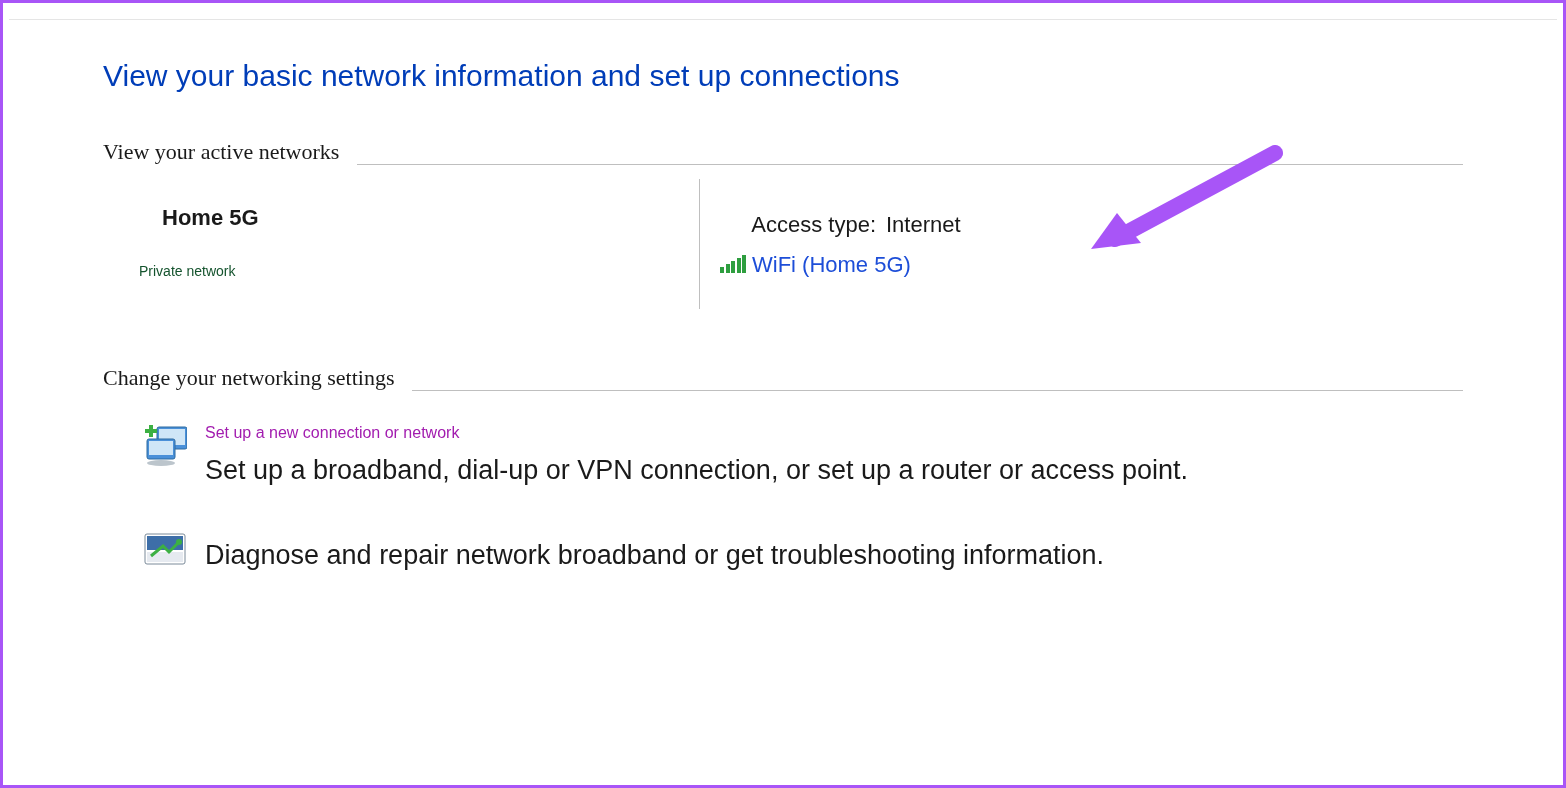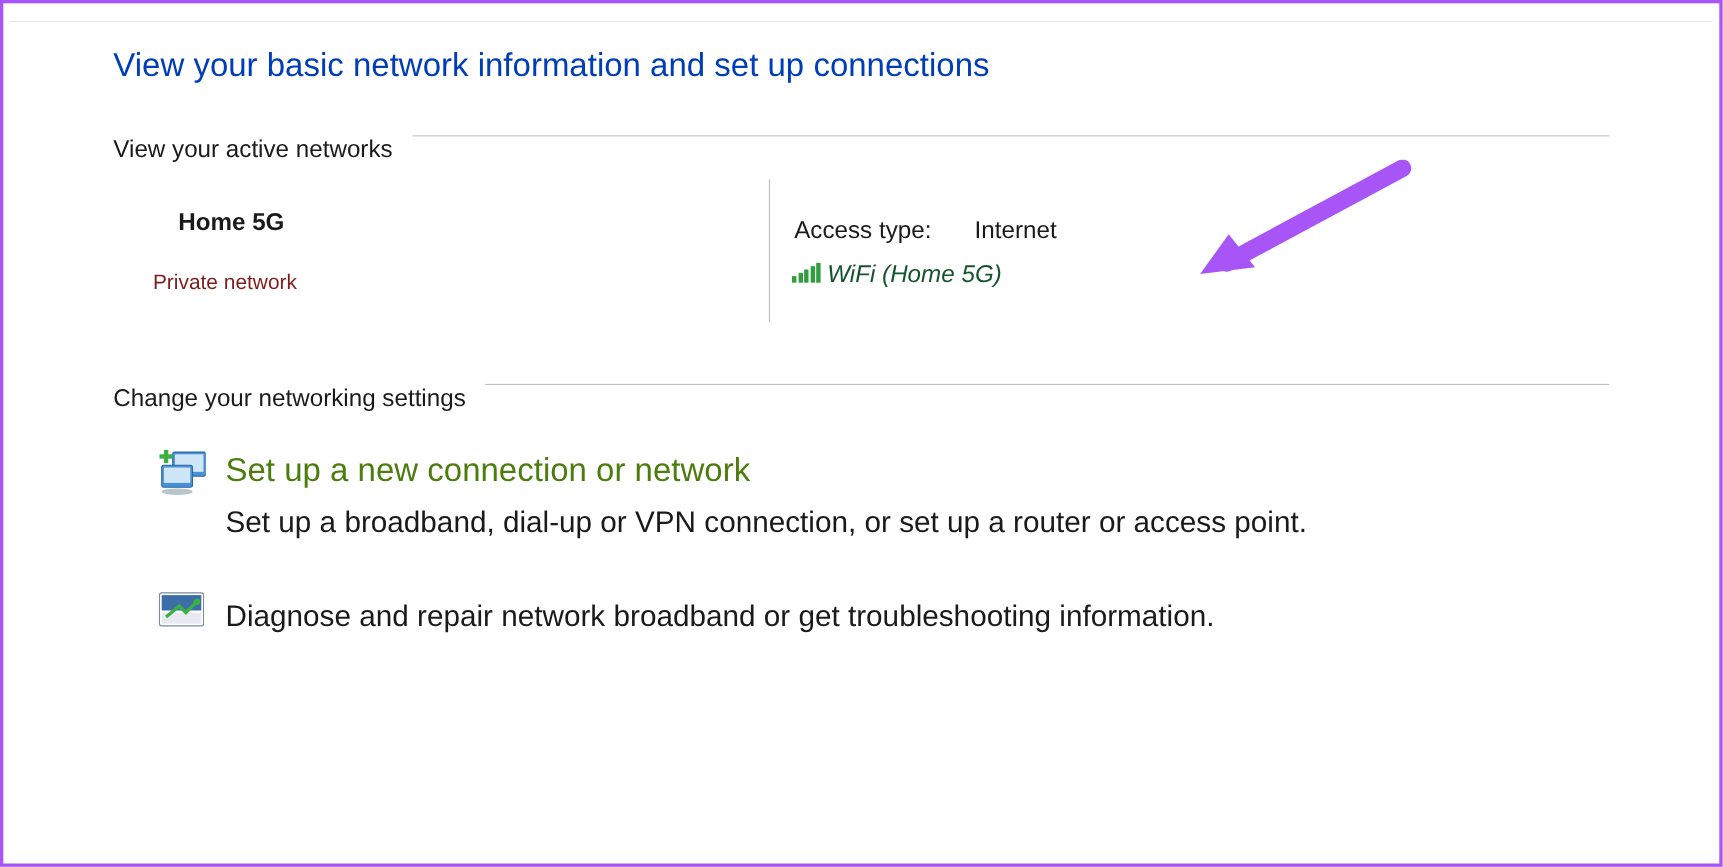--- a/index.html
+++ b/index.html
@@ -12,32 +12,33 @@
     overflow: hidden;
     position: relative;
   }
   .top-line {
     position: absolute;
     top: 16px; left: 6px; right: 6px;
     height: 1px;
     background: #e5e5e5;
   }
   .content {
-    padding: 40px 100px 0 100px;
+    padding: 56px 100px 0 100px;
   }
   .page-title {
     color: #003db8;
     font-size: 30px;
     font-weight: 400;
     margin-bottom: 46px;
   }
   .section-header {
     display: flex;
-    align-items: flex-start;
+    align-items: flex-end;
     margin-bottom: 30px;
+    font-family: Liberation Serif, serif;
   }
   .section-header-text {
     color: #1a1a1a;
     font-size: 22px;
     font-weight: 400;
     white-space: nowrap;
   }
   .section-header-rule {
     flex: 1;
     height: 1px;
@@ -55,54 +56,54 @@
     padding-top: 10px;
   }
   .network-name {
     font-size: 22px;
     font-weight: 700;
     color: #1a1a1a;
     margin-bottom: 8px;
     margin-left: 23px;
   }
   .network-type {
-    font-size: 19px;
+    font-size: 14px;
     font-weight: 400;
-    color: #7f1d1d;
+    color: #14532d;
     margin-top: 32px;
   }
   .vdiv {
     width: 1px;
     background: #bfbfbf;
     height: 130px;
     margin-top: -16px;
   }
   .network-right {
     padding-left: 22px;
     padding-top: 10px;
     font-size: 22px;
     color: #1a1a1a;
   }
   .kv-row {
     display: flex;
     align-items: center;
     line-height: 1.8;
+    text-align: right;
   }
   .kv-label {
     width: 154px;
   }
   .kv-value-plain {
     margin-left: 10px;
   }
   .conn-link {
-    color: #14532d;
+    color: #1d4ed8;
     cursor: pointer;
     display: inline-flex;
     align-items: center;
-    font-style: italic;
   }
   .signal-icon {
     display: inline-flex;
     align-items: flex-end;
     gap: 1.5px;
     height: 18px;
     margin-right: 6px;
     margin-left: -2px;
   }
   .signal-icon span {
@@ -127,22 +128,22 @@
     flex-shrink: 0;
     display:flex;
     align-items:flex-start;
     justify-content:center;
     padding-top:2px;
   }
   .setting-text {
     padding-left: 14px;
   }
   .setting-link {
-    color: #4d7c0f;
-    font-size: 30px;
+    color: #a21caf;
+    font-size: 16px;
     cursor: pointer;
     line-height: 1.5;
   }
   .setting-desc {
     color: #1a1a1a;
     font-size: 27px;
     line-height: 1.9;
   }
 
   

